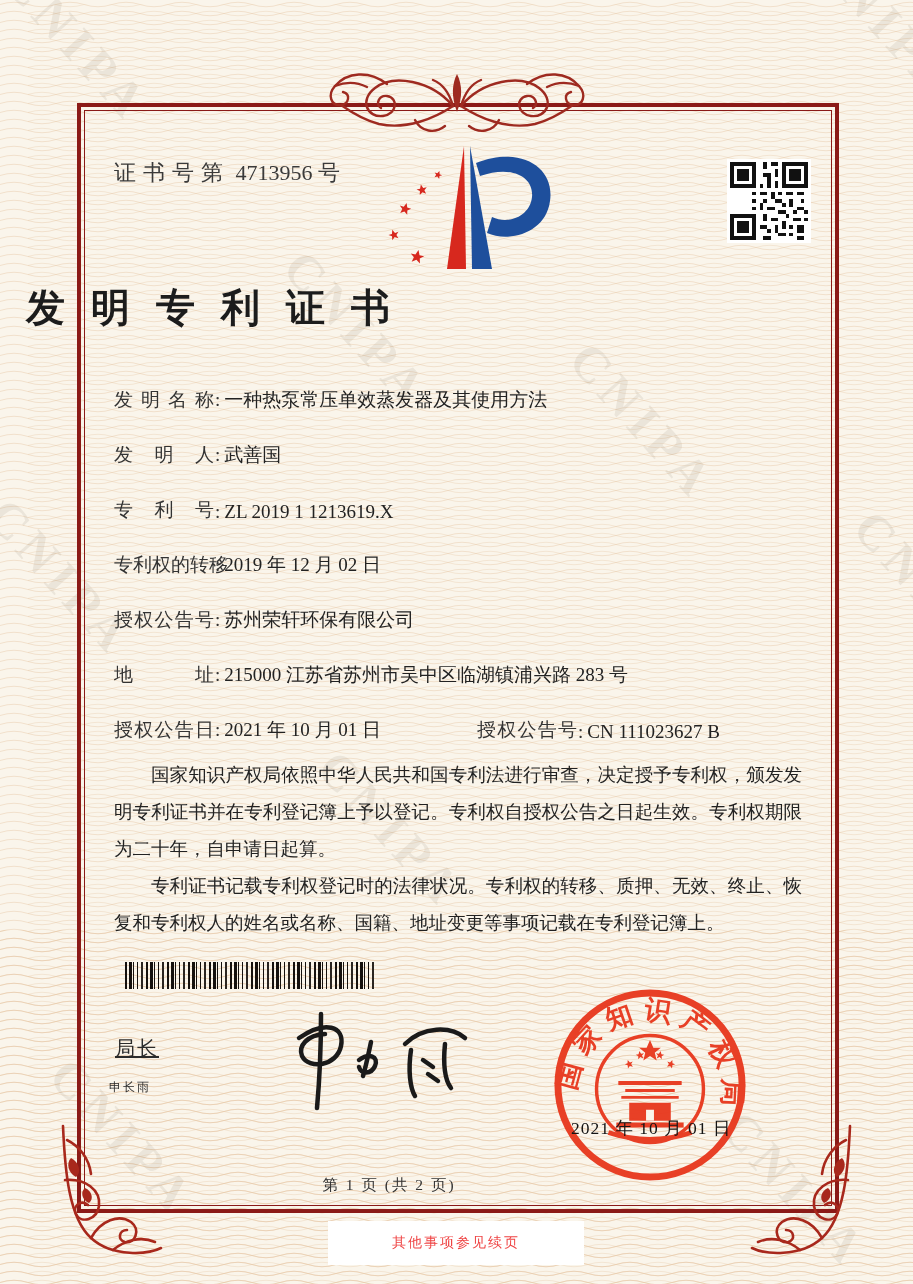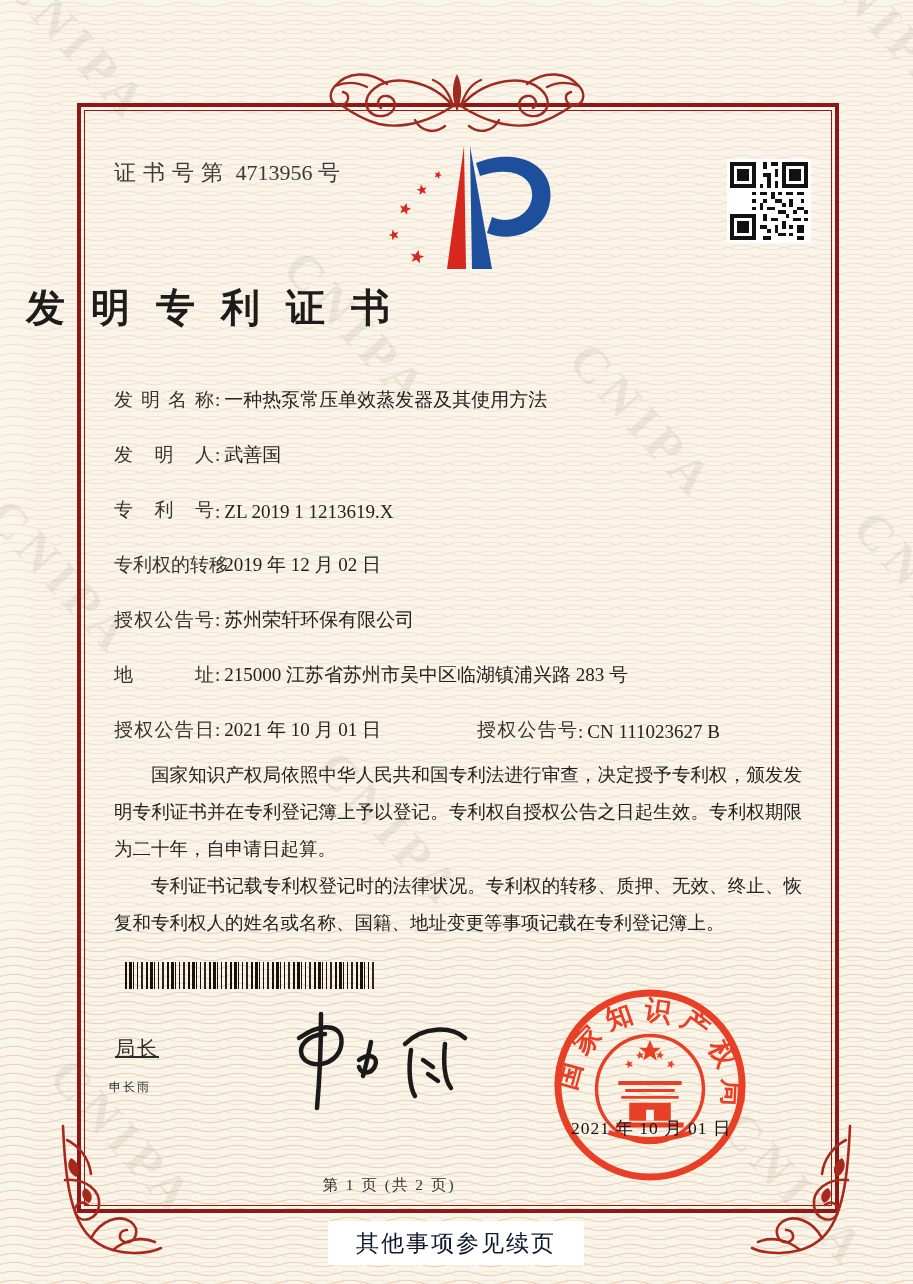--- a/index.html
+++ b/index.html
@@ -88,21 +88,21 @@
   }
 
   .page-info {
     position:absolute; left:0; top:1175px; width:778px; z-index:4;
     text-align:center; font-size:15.5px; letter-spacing:2px; color:#333;
   }
   .footer-note-box {
     position:absolute; left:328px; top:1221px; width:256px; height:44px; z-index:4;
     background:#ffffff; display:flex; align-items:center; justify-content:center;
   }
-  .footer-note { font-size:23px; letter-spacing:2px; color:#0f172a; }
+  .footer-note { font-size:14px; letter-spacing:2px; color:#ef4444; }
 </style>
 </head>
 <body>
 
 <div class="page">
 
   <svg class="waves" width="913" height="1284">
     <defs>
       <pattern id="wv" width="56" height="9" patternUnits="userSpaceOnUse">
         <path d="M0 4.5 Q14 0 28 4.5 T56 4.5" fill="none" stroke="#e6c6a4" stroke-width="1"></path>

